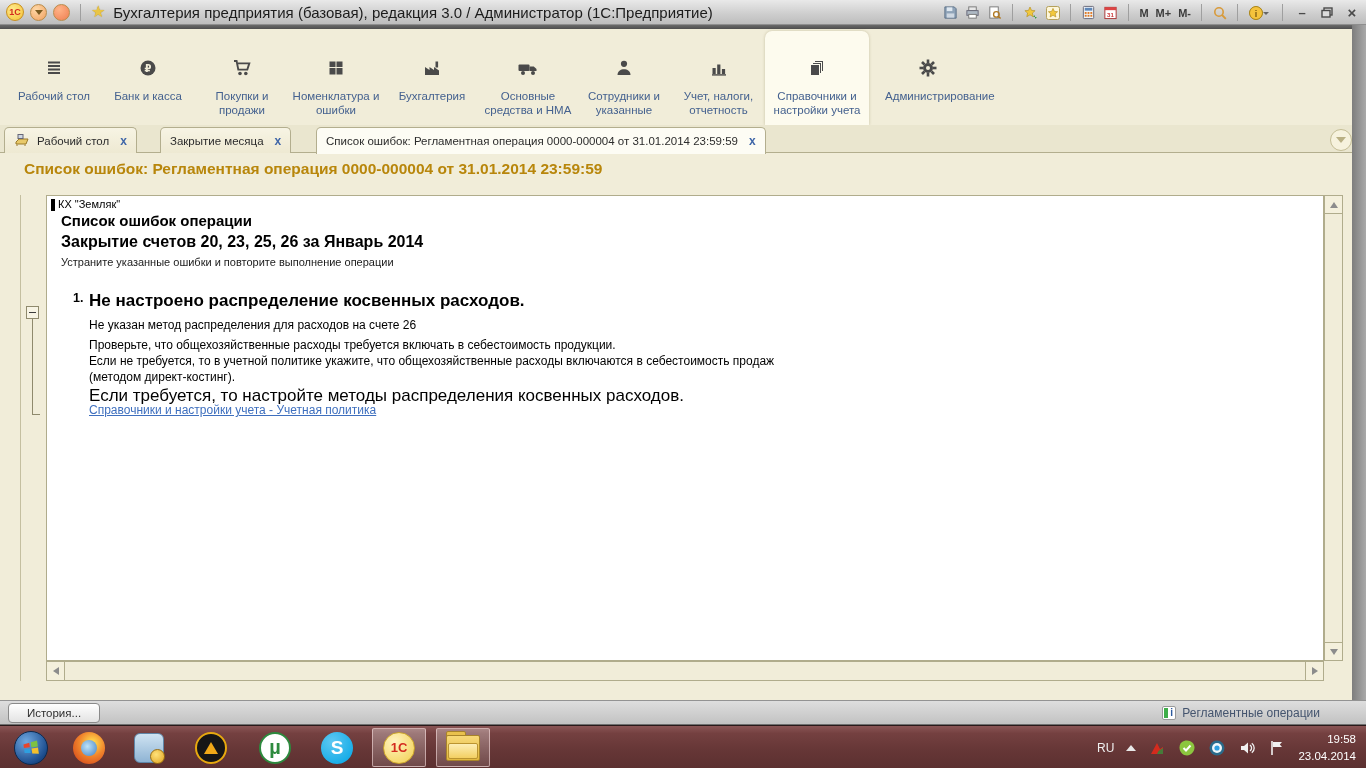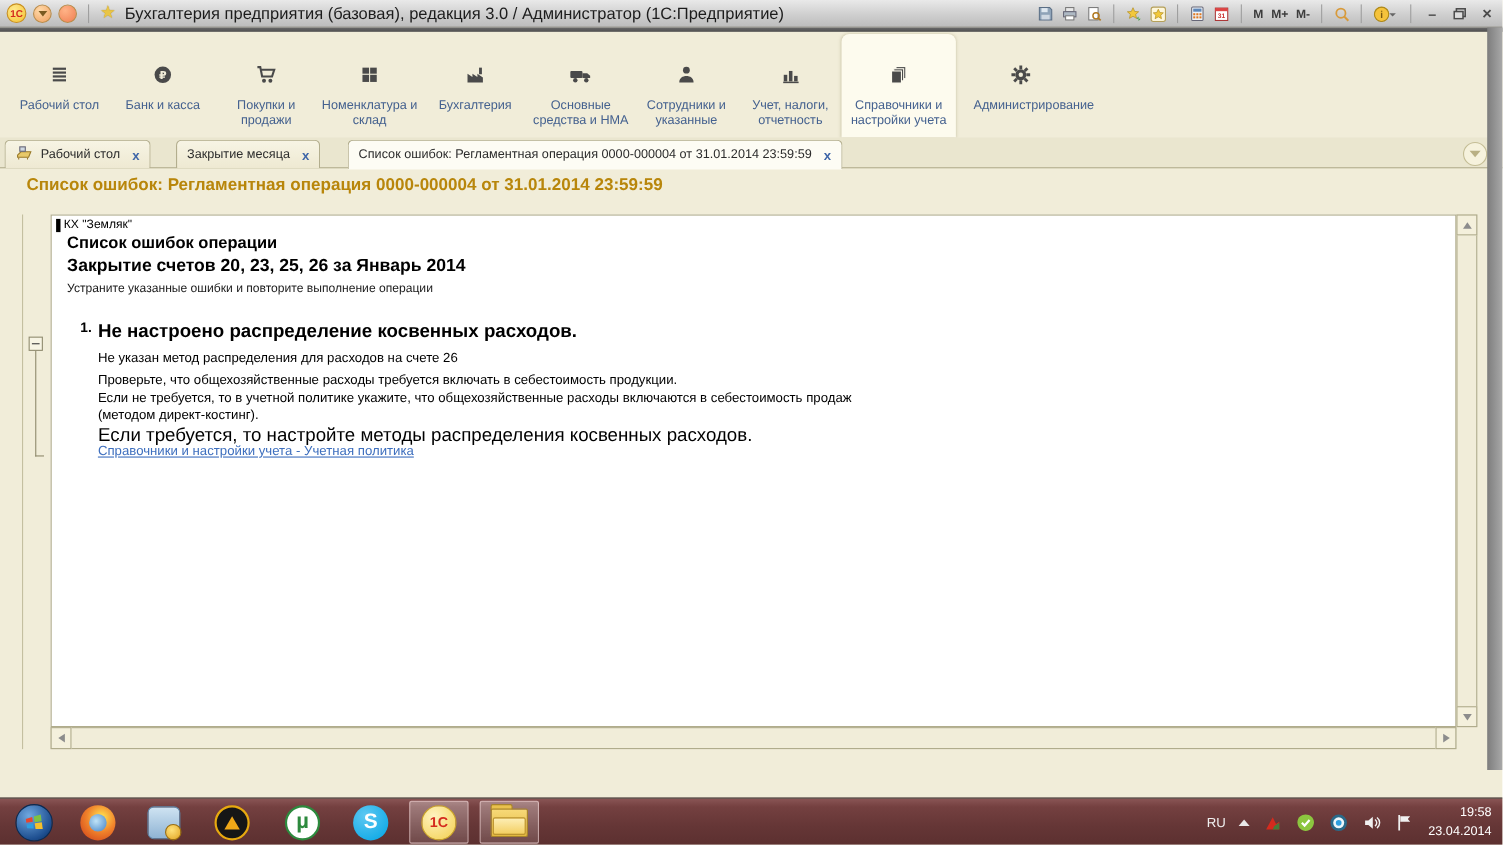--- a/index.html
+++ b/index.html
@@ -301,21 +301,21 @@
 
     <div class="section" style="left:288px;width:96px;">
       <div class="sec-icon">
         <svg width="22" height="22" viewBox="0 0 22 22" fill="#4a4a4a">
             <rect x="4.5" y="4.5" width="6" height="5.5"></rect>
             <rect x="11.5" y="4.5" width="6" height="5.5"></rect>
             <rect x="4.5" y="11" width="6" height="6.5"></rect>
             <rect x="11.5" y="11" width="6" height="6.5"></rect>
           </svg>
       </div>
-      <div class="sec-label">Номенклатура и склад</div>
+      <div class="sec-label">Номенклатура и ошибки</div>
     </div>
 
     <div class="section" style="left:384px;width:96px;">
       <div class="sec-icon">
         <svg width="22" height="22" viewBox="0 0 22 22" fill="#4a4a4a">
             <rect x="14.5" y="4.5" width="2.6" height="6"></rect>
             <path d="M4 18v-8l4.5 3v-3l4.5 3v-3l5 3.4V18z"></path>
           </svg>
       </div>
       <div class="sec-label">Бухгалтерия</div>
@@ -452,20 +452,27 @@
     <div class="sb-btn" style="left:-1px;top:-1px;width:19px;height:20px;">
         <span class="tri-left"></span>
       </div>
     <div class="sb-btn" style="right:-1px;top:-1px;width:19px;height:20px;">
         <span class="tri-right"></span>
       </div>
   </div>
 
   <div class="abs right-frame"></div>
 
+  <div class="abs statusbar">
+    <div class="history-btn">История...</div>
+    <div class="status-right">
+      <div class="mini-info"></div>
+      <div class="txt nw">Регламентные операции</div>
+    </div>
+  </div>
 
   <div class="abs taskbar">
     <div class="task-slot" style="left:4px;">
       <div class="orb">
         <svg width="18" height="18" viewBox="0 0 18 18">
             <g transform="rotate(-8 9 9)">
               <path d="M2 4.5l6-1v4.5H2z" fill="#e8452c"></path>
               <path d="M9.5 3.3l6.5-1v6.2h-6.5z" fill="#7dc242"></path>
               <path d="M2 9.5h6V14l-6-1z" fill="#2e9fe0"></path>
               <path d="M9.5 9.5H16v6.2l-6.5-1z" fill="#f5c02c"></path>

